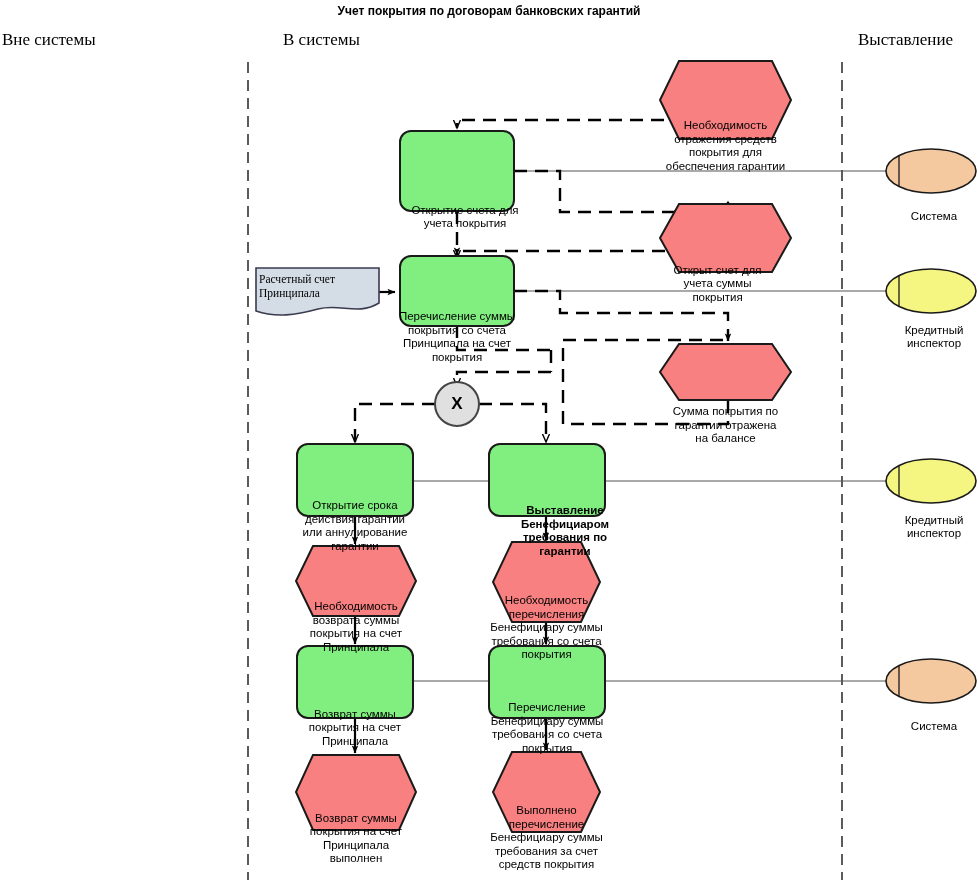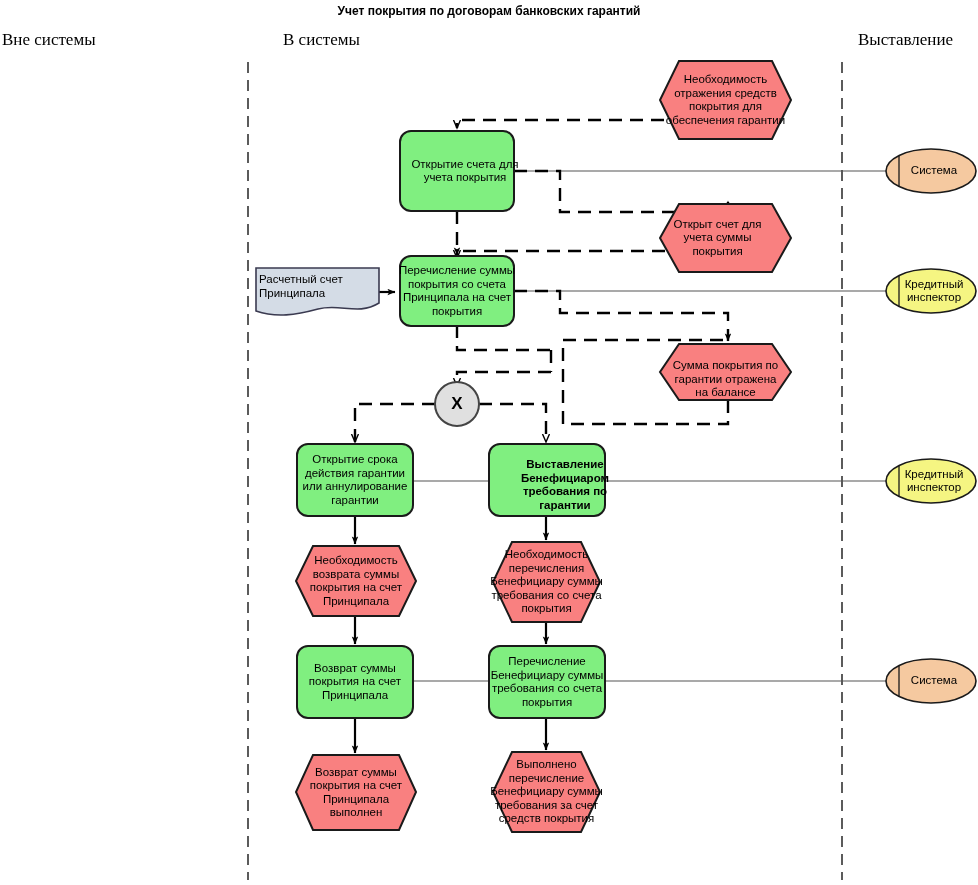--- a/index.html
+++ b/index.html
@@ -9,23 +9,23 @@
   .hdr{position:absolute;font-family:"Liberation Serif","DejaVu Serif",serif;
        font-size:17px;color:#000;white-space:nowrap;}
   #hdr-out{left:2px;top:30px;}
   #hdr-in{left:283px;top:30px;}
   #hdr-exec{left:858px;top:30px;}
   #title{position:absolute;left:0;top:4px;width:978px;text-align:center;
          font-family:Liberation Sans, sans-serif;
          font-size:12px;font-weight:bold;color:#000;}
   .nodetext{position:absolute;text-align:center;font-size:11.5px;line-height:13.5px;
             color:#000;pointer-events:none;white-space:pre-line;
-            display:flex;align-items:center;justify-content:center;}
+            display:flex;align-items:center;justify-content:center;margin-top:46px;}
   .doctext{position:absolute;font-size:11.5px;line-height:14px;color:#000;
-           white-space:pre-line;text-align:left;}
+           white-space:pre-line;text-align:left;font-family:Liberation Serif, serif;}
   .gwtext{position:absolute;font-size:17px;font-weight:bold;text-align:center;
           width:46px;color:#000;}
 </style>
 </head>
 <body>
 
 <div id="title">Учет покрытия по договорам банковских гарантий</div>
 
 <div class="hdr" id="hdr-out">Вне системы</div>
 <div class="hdr" id="hdr-in">В системы</div>

